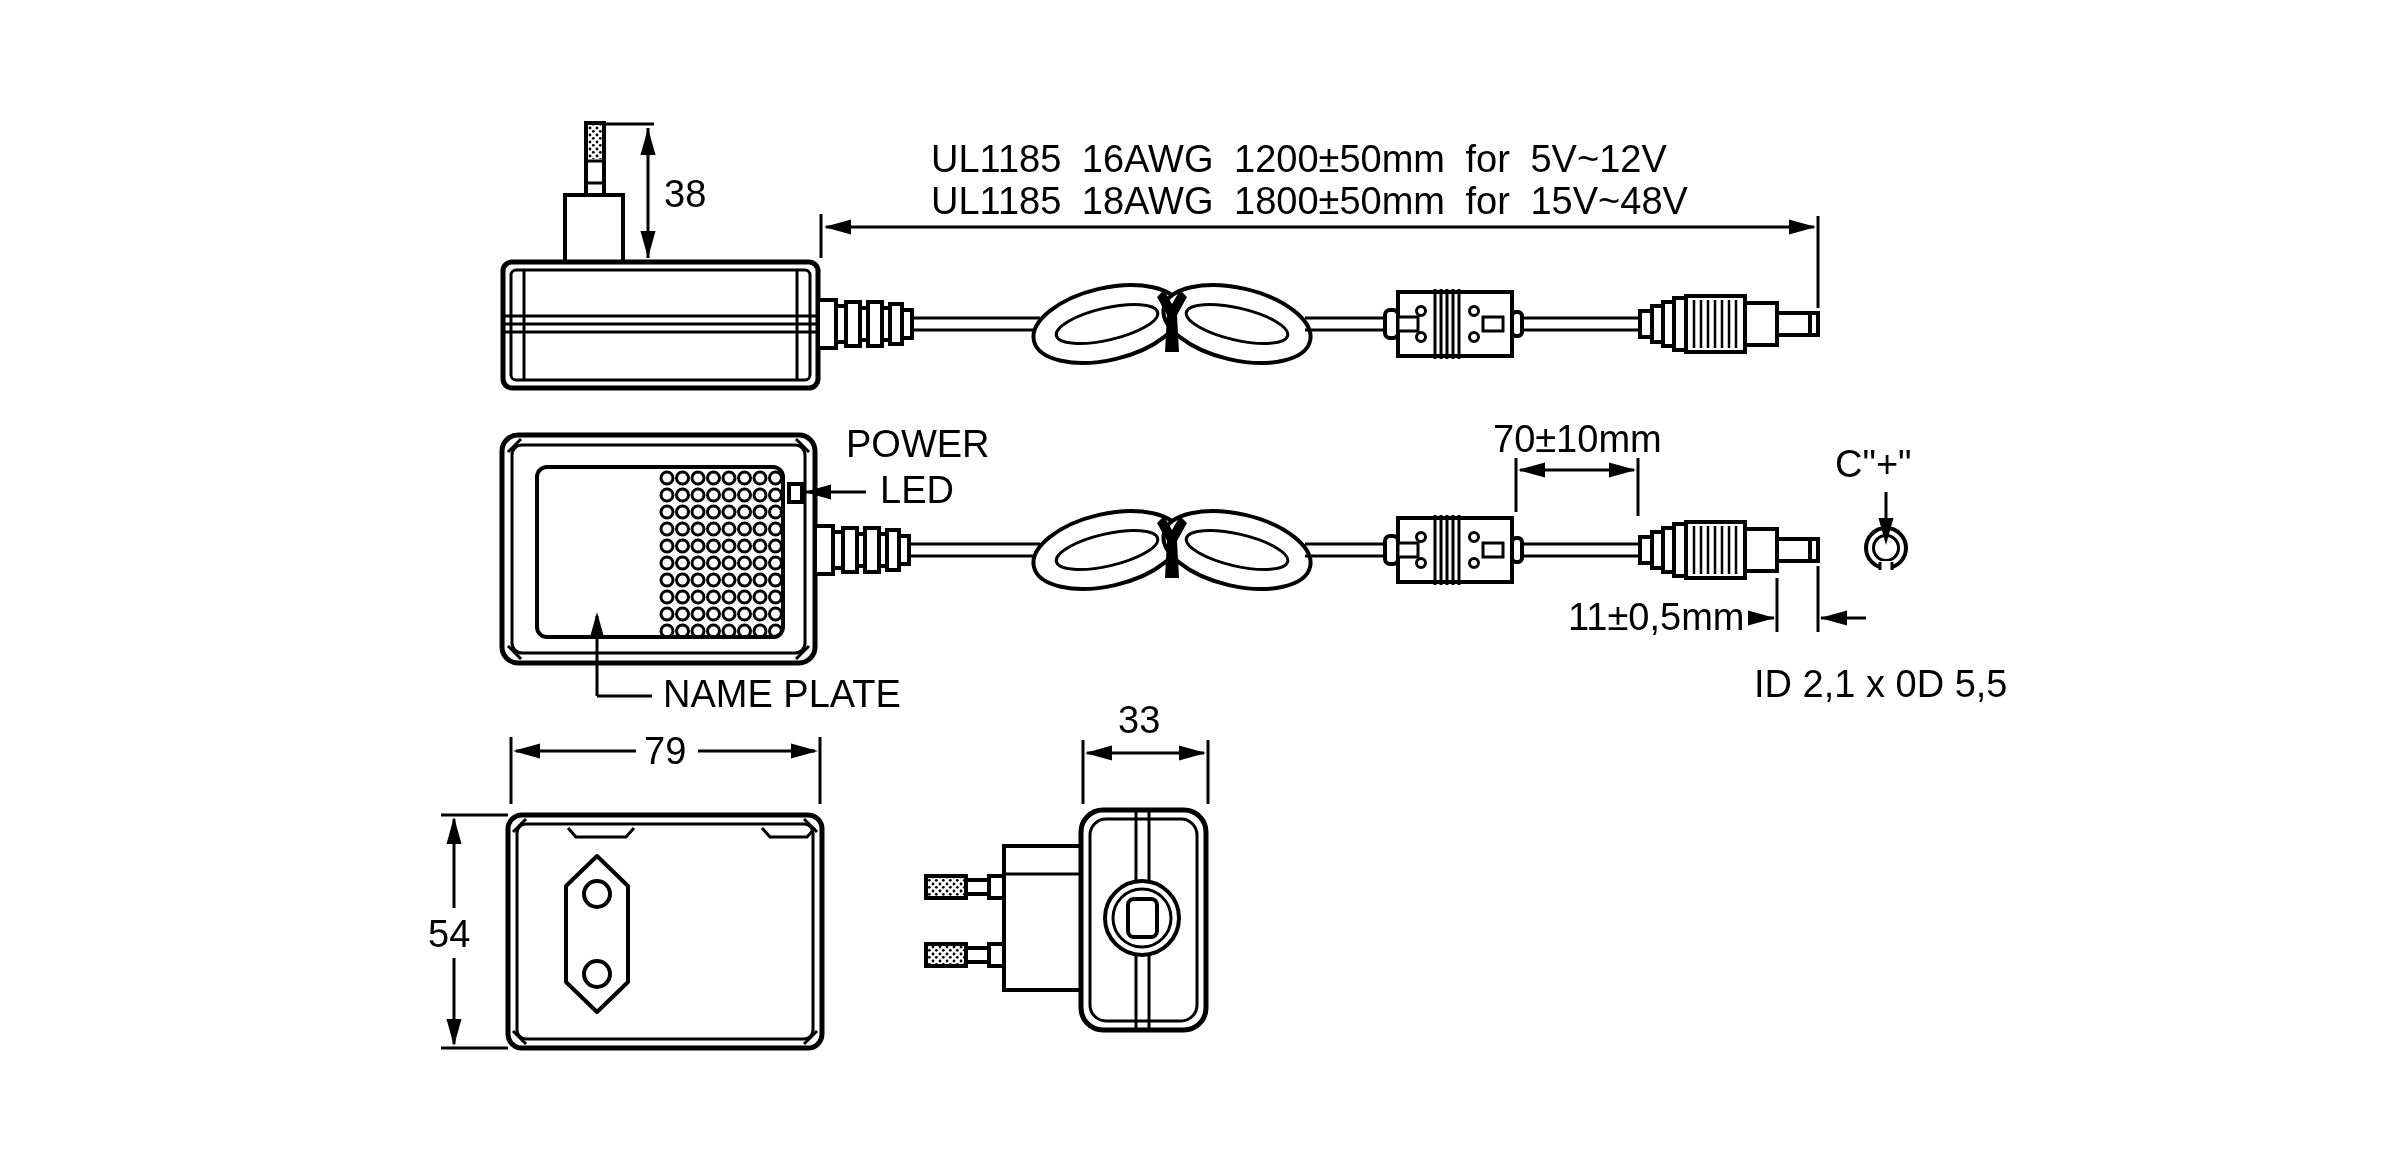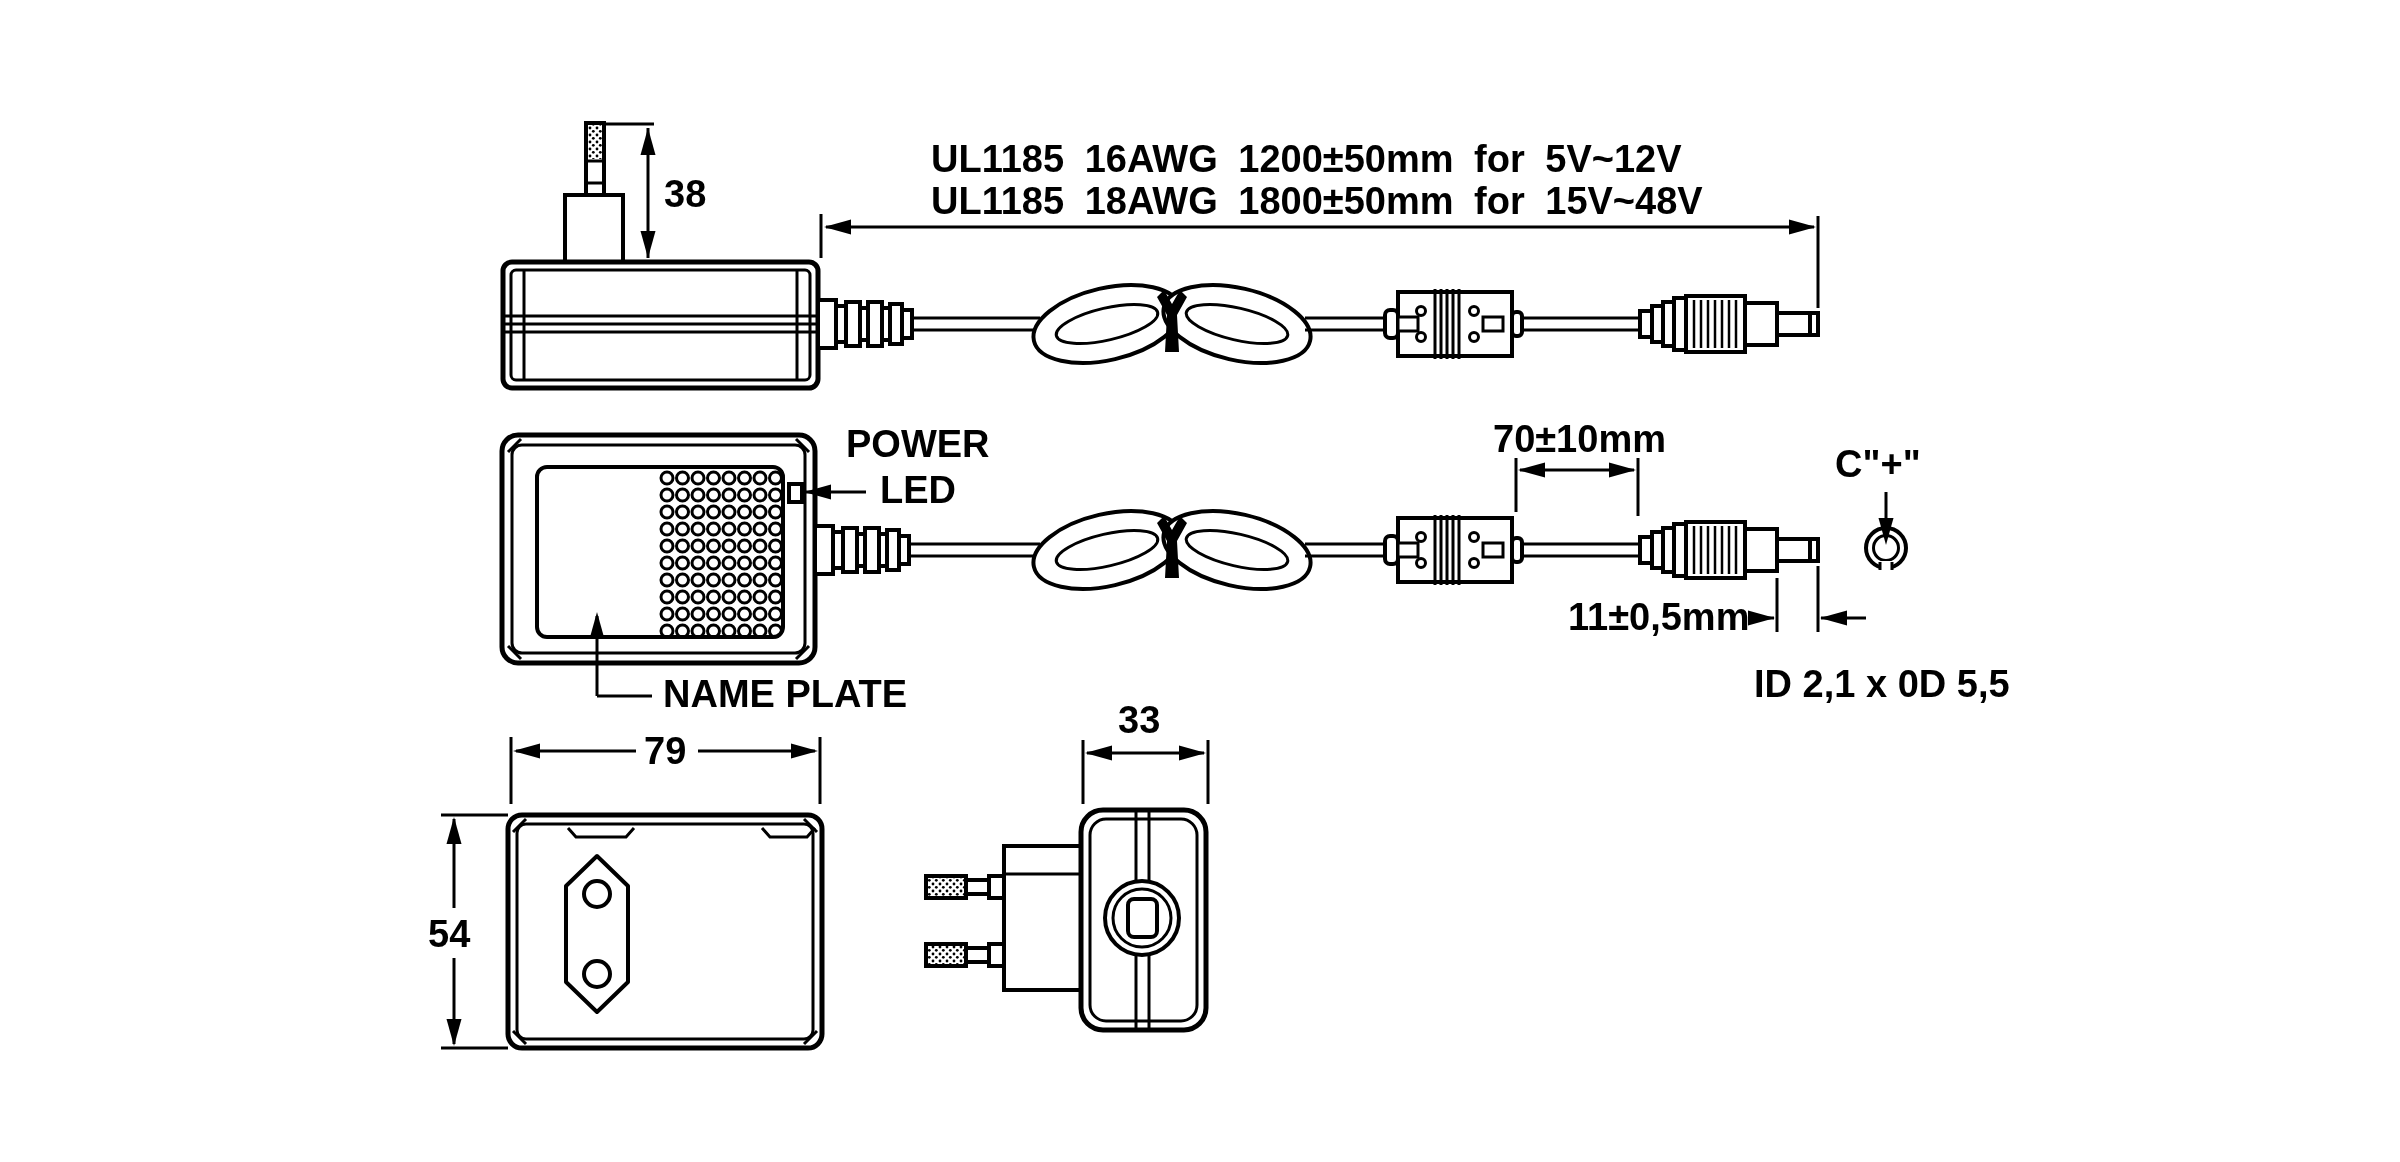--- a/index.html
+++ b/index.html
@@ -1,16 +1,16 @@
 <!DOCTYPE html>
 <html><head>
 <meta charset="utf-8">
 <style>
   html,body{margin:0;padding:0;background:#ffffff;}
-  .stage{width:2400px;height:1162px;background:#fff;position:relative;overflow:hidden;font-weight:bold;}
+  .stage{width:2400px;height:1162px;background:#fff;position:relative;overflow:hidden;}
   svg{display:block;}
   text{font-family:"Liberation Sans",sans-serif;fill:#000;}
   .t38{font-size:38px;}
   .spec{font-size:38px;word-spacing:10px;}
   .o5{fill:#fff;stroke:#000;stroke-width:5;}
   .o4{fill:#fff;stroke:#000;stroke-width:4;}
   .o3{fill:none;stroke:#000;stroke-width:3;}
   .o3w{fill:#fff;stroke:#000;stroke-width:3;}
   .th{fill:none;stroke:#000;stroke-width:2.5;}
   .dim{fill:none;stroke:#000;stroke-width:3;}

